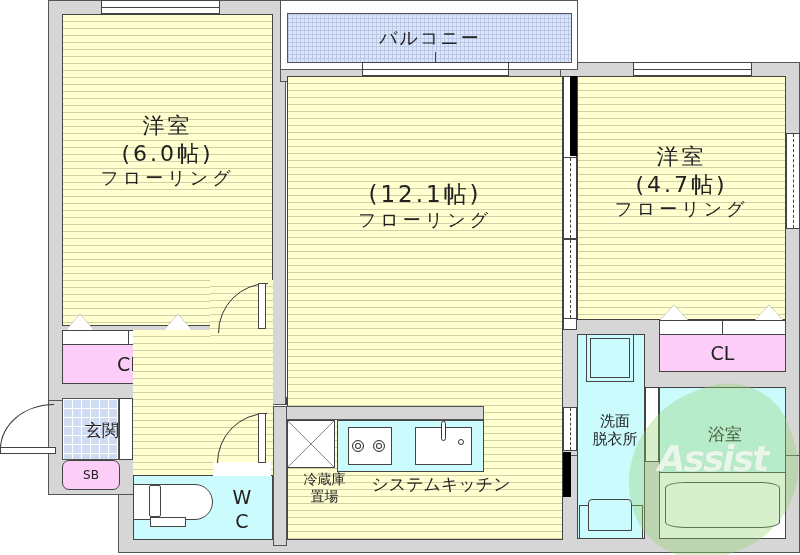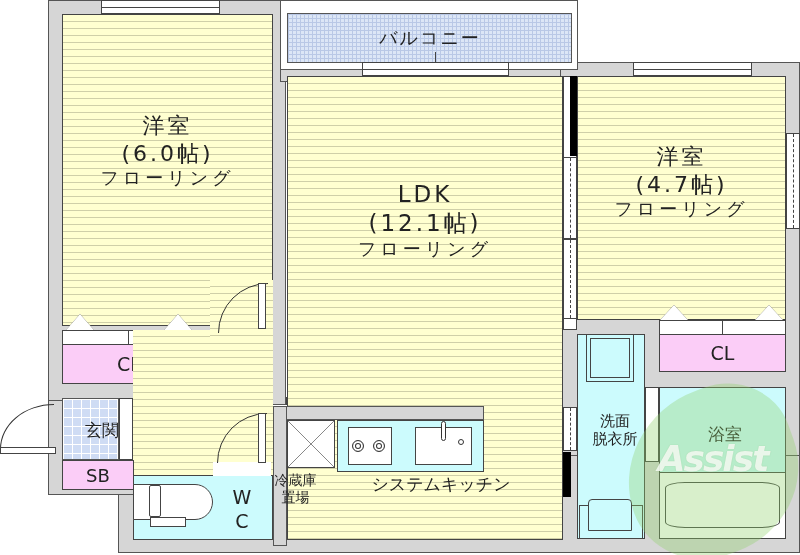--- a/index.html
+++ b/index.html
@@ -69,53 +69,52 @@
 <div class="white" style="left:258px;top:283px;width:8px;height:46px;"></div>
 
 <div class="arc" style="left:240px;top:351px;width:96px;height:96px;border-radius:50%;clip-path:inset(0 0 50% 50%);"></div>
 <div class="white" style="left:286px;top:397px;width:48px;height:8px;"></div>
 
 <div class="tile-entry" style="left:62px;top:398px;width:57px;height:62px;"></div>
 <div class="white" style="left:119px;top:398px;width:14px;height:62px;"></div>
 <div class="small" style="left:62px;top:420px;width:80px;font-size:17px;">玄関</div>
 <div class="arc" style="left:0;top:404px;width:108px;height:90px;border-radius:50%;clip-path:inset(0 50% 50% 0);"></div>
 <div class="white" style="left:0;top:447px;width:56px;height:7px;"></div>
-<div class="pink" style="left:62px;top:460px;width:72px;height:30px;font-size:18px;">SB</div>
+<div class="pink" style="left:62px;top:460px;width:58px;height:30px;font-size:12px;border-radius:7px;">SB</div>
 
 <div class="cyan" style="left:133px;top:475px;width:140px;height:65px;"></div>
 <div class="white" style="left:213px;top:462px;width:58px;height:14px;border:none;"></div>
 <div class="arc" style="left:217px;top:413px;width:100px;height:100px;border-radius:50%;clip-path:inset(0 50% 50% 0);"></div>
 <div class="white" style="left:258px;top:413px;width:8px;height:50px;"></div>
 <div class="white" style="left:133px;top:484px;width:80px;height:36px;border-radius:0 18px 18px 0;"></div>
 <div class="white" style="left:149px;top:485px;width:12px;height:32px;border-radius:2px;"></div>
 <div class="white" style="left:150px;top:517px;width:36px;height:10px;"></div>
 <div class="small" style="left:222px;top:486px;width:40px;font-size:19px;line-height:1.25;">
   <div>W</div>
   <div>C</div>
 </div>
 
 <div class="floor" style="left:287px;top:76px;width:276px;height:464px;"></div>
 <div class="window" style="left:362px;top:62px;width:147px;height:14px;"></div>
 <div class="label" style="left:287px;top:180px;width:276px;font-size:23px;">
-  <div>LDK</div>
   <div>(12.1帖)</div>
   <div class="sub">フローリング</div>
 </div>
 
 <div class="wall" style="left:280px;top:406px;width:204px;height:14px;"></div>
 <div class="wall" style="left:273px;top:406px;width:14px;height:140px;"></div>
 <div class="white" style="left:287px;top:420px;width:48px;height:48px;background:linear-gradient(45deg,transparent 49%,#888 50%,transparent 51%),linear-gradient(-45deg,transparent 49%,#888 50%,transparent 51%),#fff;"></div>
 <div class="cyan" style="left:337px;top:420px;width:147px;height:52px;"></div>
 <div class="white" style="left:348px;top:427px;width:44px;height:38px;"></div>
 <div class="abs" style="left:352px;top:440px;width:12px;height:12px;border:1px solid #333;border-radius:50%;box-shadow:inset 0 0 0 2px #fff,inset 0 0 0 3px #333;"></div>
 <div class="abs" style="left:373px;top:440px;width:12px;height:12px;border:1px solid #333;border-radius:50%;box-shadow:inset 0 0 0 2px #fff,inset 0 0 0 3px #333;"></div>
 <div class="white" style="left:415px;top:427px;width:57px;height:38px;"></div>
 <div class="abs" style="left:441px;top:421px;width:5px;height:20px;border:1px solid #333;border-radius:3px;background:#fff;"></div>
 <div class="abs" style="left:458px;top:439px;width:6px;height:6px;border:1px solid #333;border-radius:50%;"></div>
-<div class="small" style="left:268px;top:472px;width:55px;font-size:14px;">
+<div class="small" style="left:297px;top:472px;width:55px;font-size:14px;font-family:Liberation Mono, monospace;">
   <div>冷蔵庫</div>
   <div>置場</div>
 </div>
 <div class="small" style="left:356px;top:474px;width:170px;font-size:17px;">システムキッチン</div>
 
 <div class="white" style="left:563px;top:76px;width:14px;height:254px;"></div>
 <div class="black" style="left:570px;top:76px;width:7px;height:80px;"></div>
 <div class="windowv" style="left:563px;top:157px;width:14px;height:82px;"></div>
 <div class="windowv" style="left:563px;top:239px;width:14px;height:80px;"></div>
 <div class="windowv" style="left:563px;top:407px;width:14px;height:44px;"></div>

